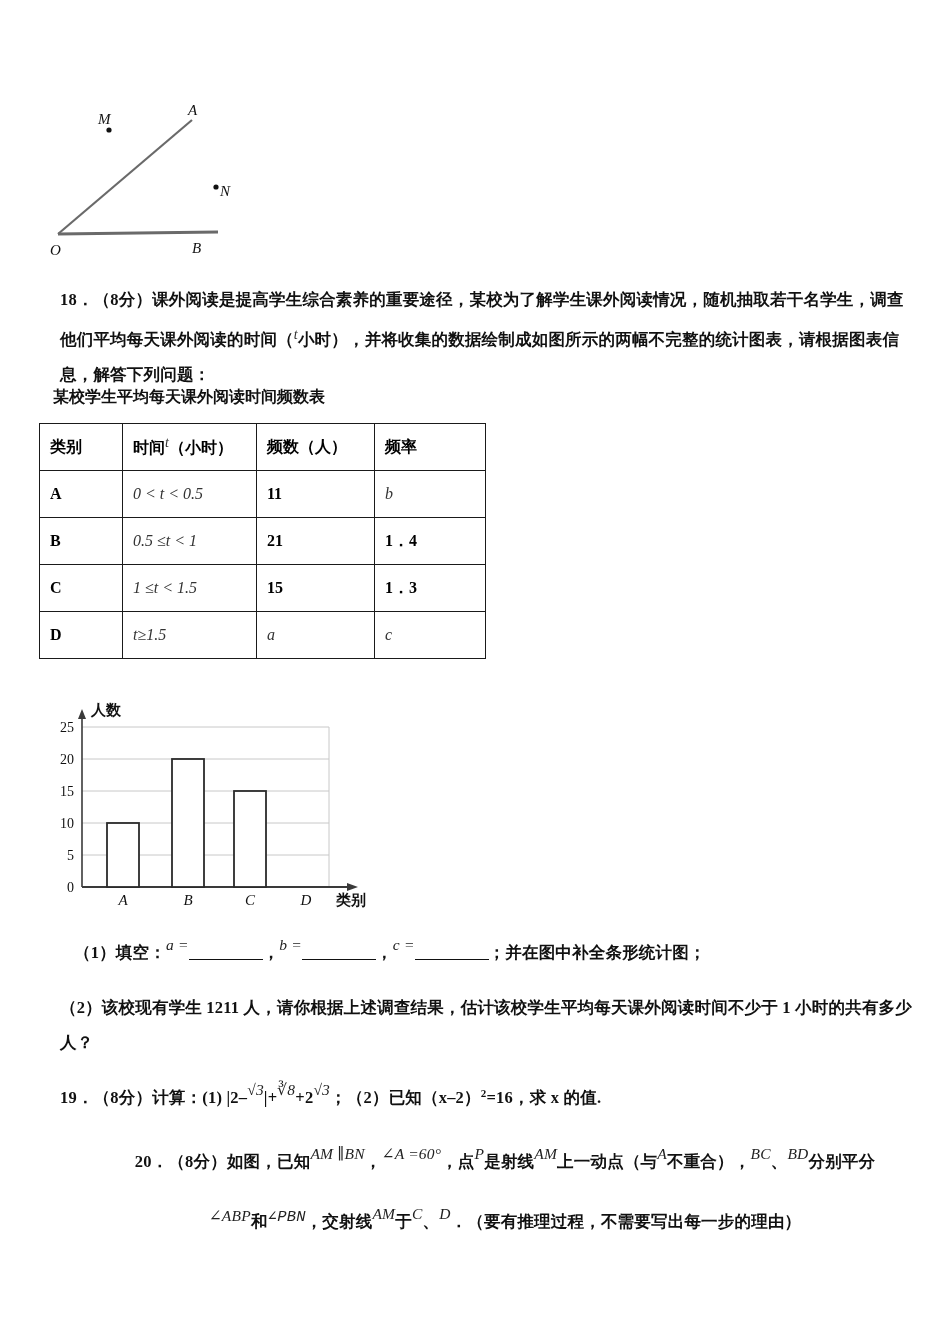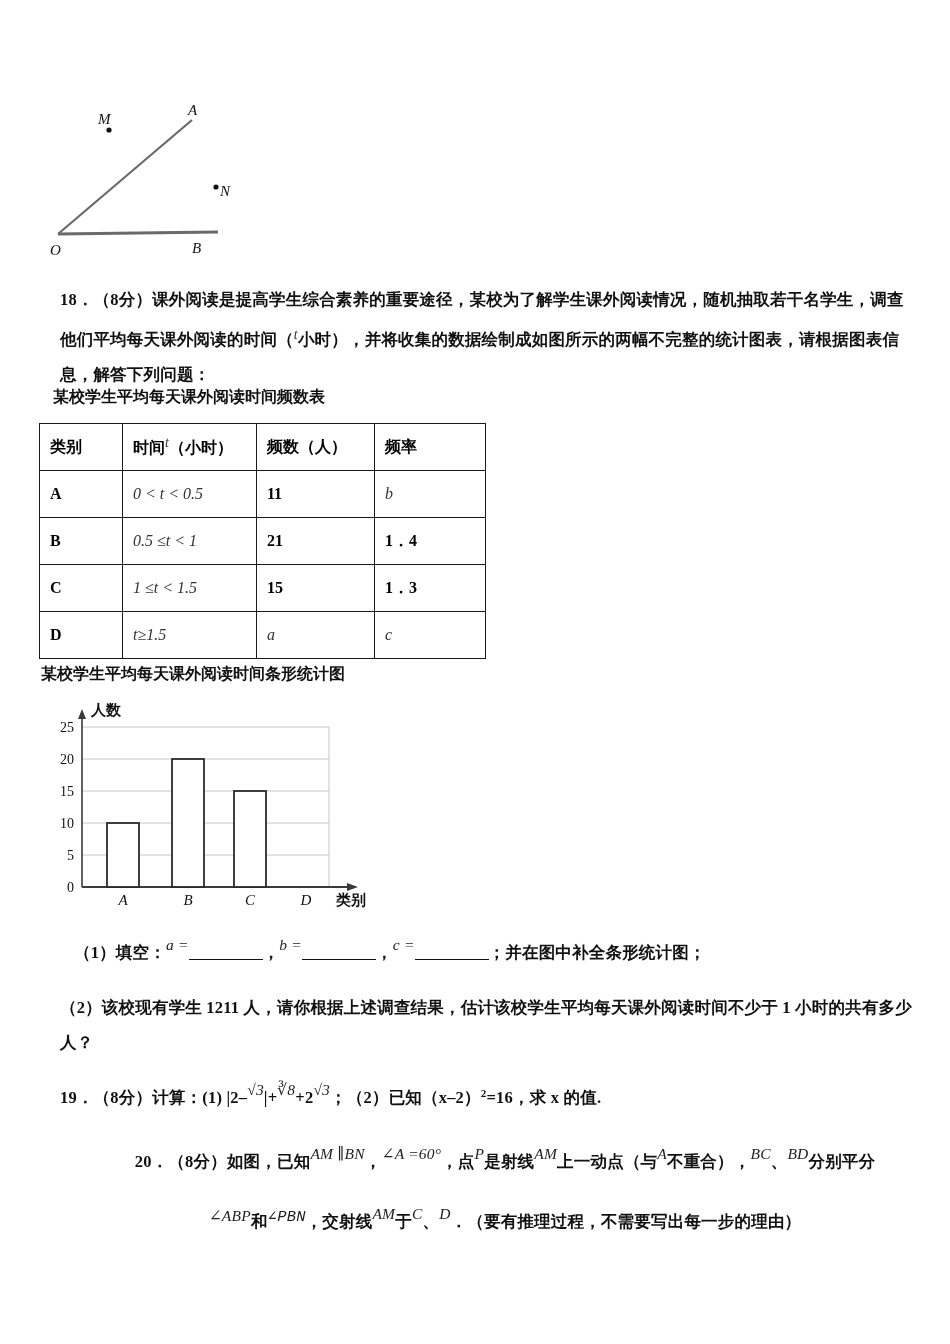--- a/index.html
+++ b/index.html
@@ -211,21 +211,20 @@
       </tr>
       <tr>
         <td class="cat">D</td>
         <td class="range">t≥1.5</td>
         <td class="italic-val">a</td>
         <td class="italic-val">c</td>
       </tr>
     </tbody>
   </table>
 
-  <div class="caption" style="left:41px; top:664px;">某校学生平均每天课外阅读时间条形统计图</div>
 
   <div id="bar-chart">
     <svg width="360" height="215" viewBox="0 0 360 215" xmlns="http://www.w3.org/2000/svg">
 
       <g stroke="#c8c8c8" stroke-width="1">
         <line x1="38" y1="32" x2="285" y2="32"></line>
         <line x1="38" y1="64" x2="285" y2="64"></line>
         <line x1="38" y1="96" x2="285" y2="96"></line>
         <line x1="38" y1="128" x2="285" y2="128"></line>
         <line x1="38" y1="160" x2="285" y2="160"></line>

